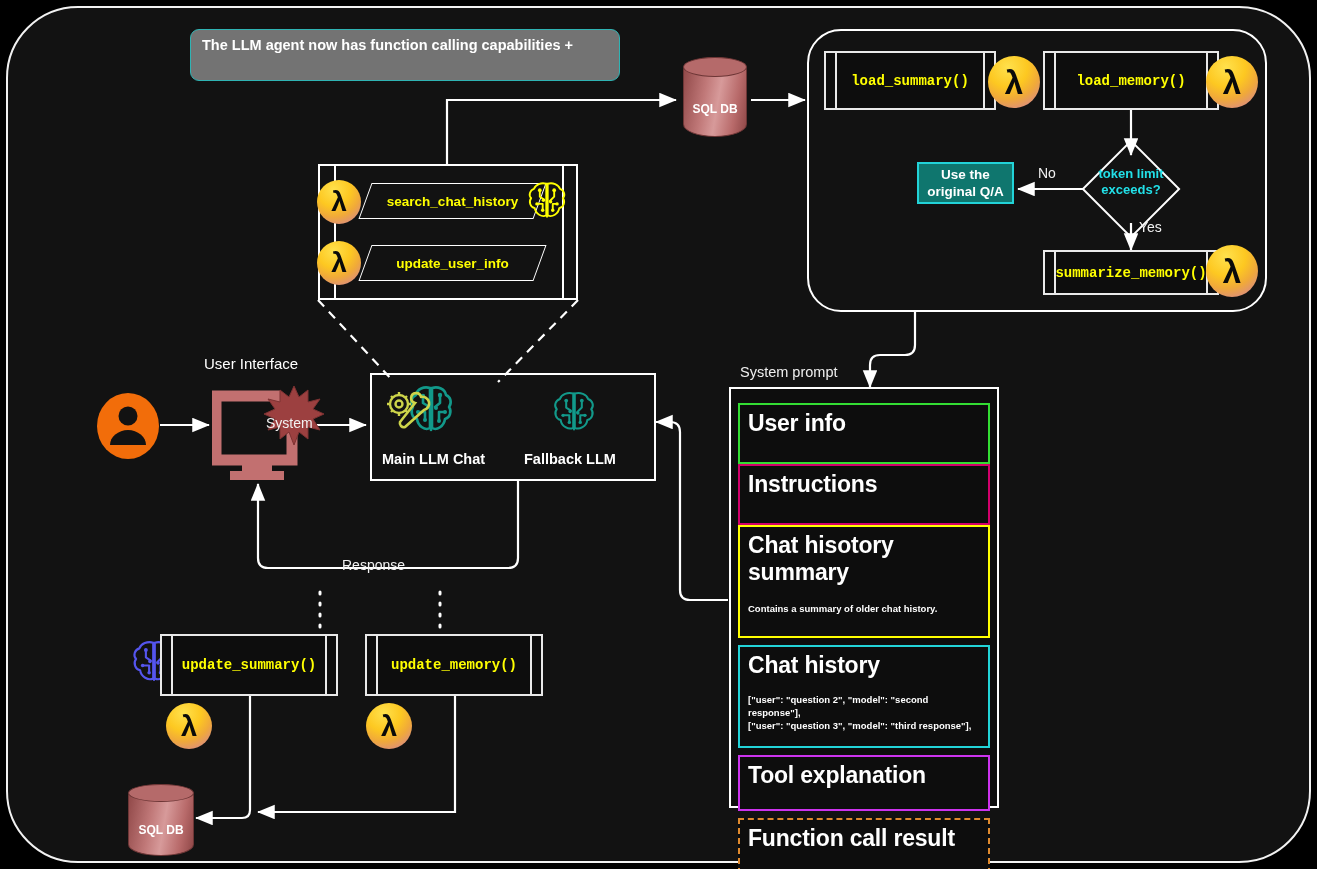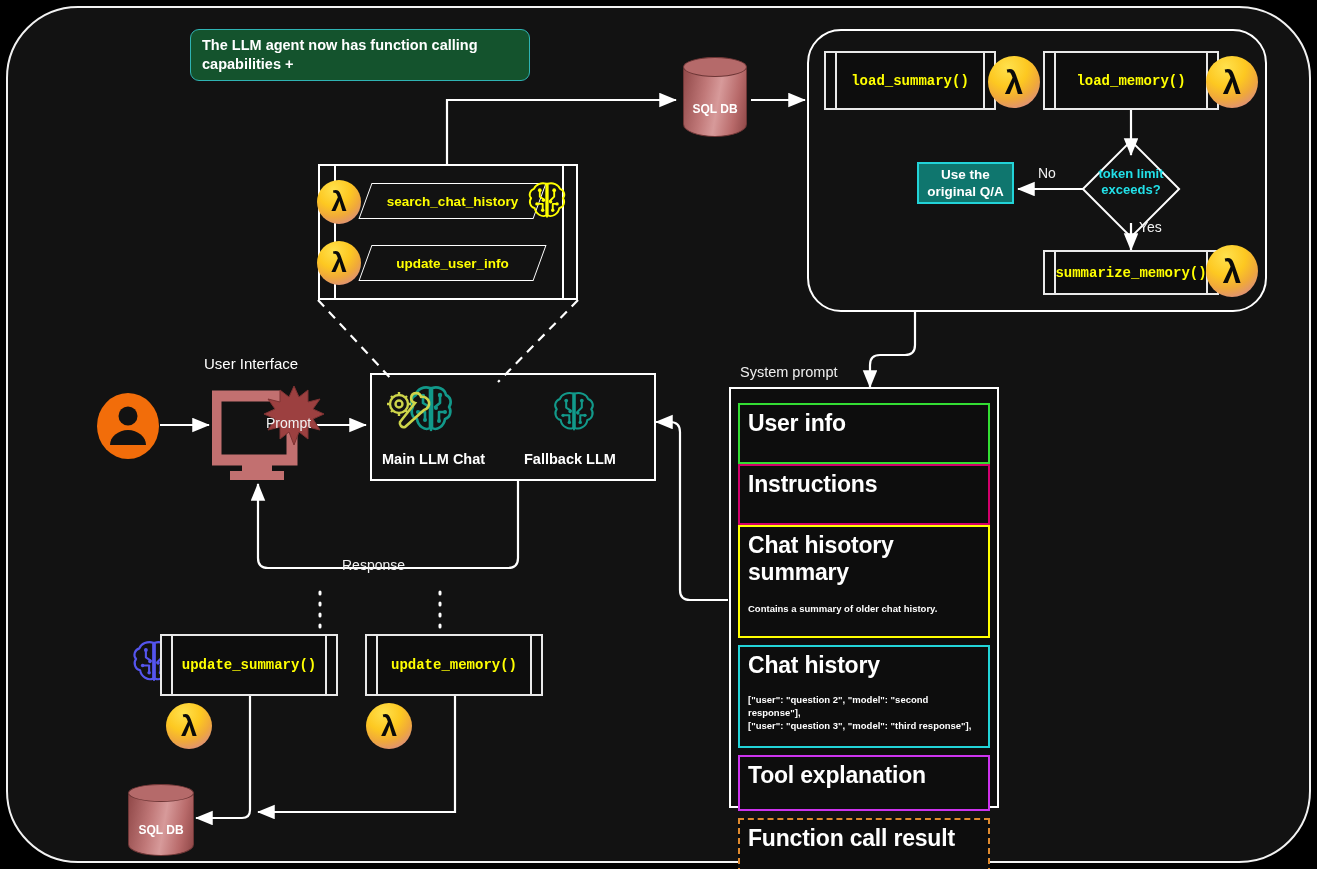--- a/index.html
+++ b/index.html
@@ -6,21 +6,21 @@
   body{width:1317px;height:869px;overflow:hidden;
        font-family:"Liberation Sans", sans-serif;}
   #stage{position:relative;width:1317px;height:869px;background:#000;}
 
   .outer-frame{position:absolute;left:6px;top:6px;width:1305px;height:857px;
     border:2px solid #f2f2f2;border-radius:72px;background:#121212;box-sizing:border-box;}
 
   .abs{position:absolute;box-sizing:border-box;}
 
   
-  .note{left:190px;top:29px;width:340px;height:52px;background:#14532d;
+  .note{left:190px;top:29px;width:430px;height:52px;background:#737373;
     border:1.5px solid #2fb3b3;border-radius:9px;color:#fff;font-weight:bold;
     font-size:14.5px;line-height:19px;padding:6px 11px 0 11px;}
 
   
   .groupbox{border:2px solid #ffffff;background:transparent;}
   .roundgroup{border:2.5px solid #ffffff;border-radius:34px;background:transparent;}
 
   
   .procbox{border:2px solid #e9e9e9;background:#0d0d0d;display:flex;align-items:center;
      justify-content:center;}
@@ -220,21 +220,21 @@
   <svg class="abs" style="left:212px;top:388px;width:98px;height:96px;" viewBox="0 0 98 96">
     <path d="M4,8 h62 l14,14 v50 h-76 z" fill="none" stroke="#c27070" stroke-width="11"></path>
     <rect x="30" y="76" width="30" height="8" fill="#c27070"></rect>
     <rect x="18" y="83" width="54" height="9" fill="#c27070"></rect>
   </svg>
 
   <svg class="abs" style="left:263px;top:385px;width:62px;height:62px;" viewBox="0 0 62 62">
     <path d="M31,1 L36,12 L45,5 L45,17 L57,14 L50,24 L61,29 L50,34 L57,45 L45,42 L45,54 L36,47 L31,60
              L26,47 L17,54 L17,42 L5,45 L12,34 L1,29 L12,24 L5,14 L17,17 L17,5 L26,12 Z" fill="#9c4040" stroke="#7d3232" stroke-width="1"></path>
   </svg>
-  <div class="flowlabel abs" style="left:266px;top:415px;">Prompt</div>
+  <div class="flowlabel abs" style="left:266px;top:415px;">System</div>
   <div class="flowlabel abs" style="left:342px;top:557px;">Response</div>
 
   <div class="groupbox abs" style="left:370px;top:373px;width:286px;height:108px;"></div>
 
   <svg class="abs" style="left:383px;top:382px;width:86px;height:62px;" viewBox="0 0 86 62">
     <g fill="none" stroke="#12998a" stroke-width="2.6" stroke-linecap="round" stroke-linejoin="round">
       <path d="M47,6 C41,4 34,7 33,13 C28,15 27,21 30,25 C27,29 29,36 34,37 C35,44 42,49 47,46 Z"></path>
       <path d="M49,6 C55,4 62,7 63,13 C68,15 69,21 66,25 C69,29 67,36 62,37 C61,44 54,49 49,46 Z"></path>
       <path d="M48,6 L48,48"></path>
       <path d="M40,15 L40,21 L45,24"></path>

